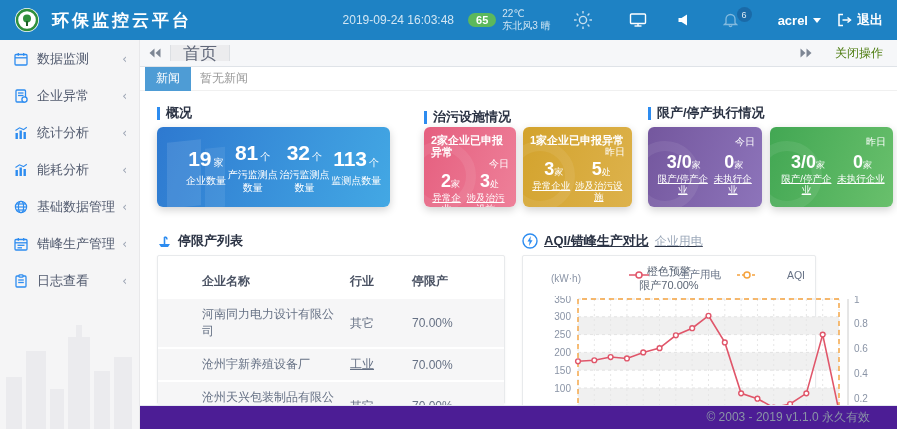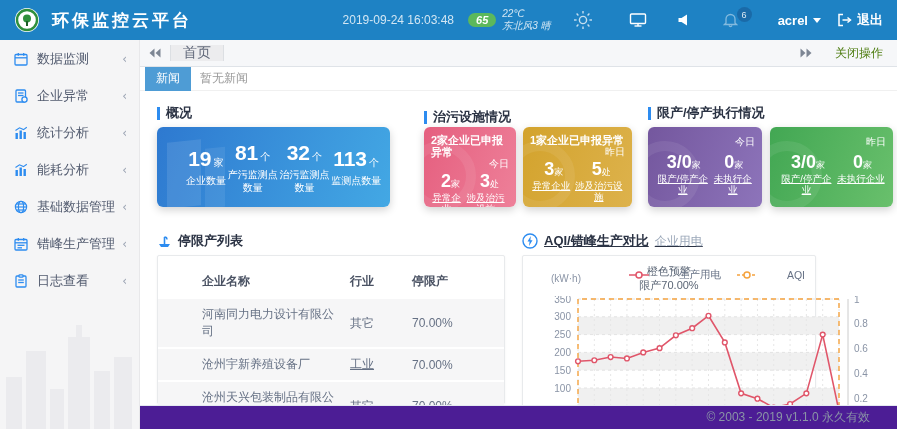--- a/index.html
+++ b/index.html
@@ -6,42 +6,42 @@
   html,body { width:897px; height:429px; }
   body { font-family:"Liberation Sans","DejaVu Sans",sans-serif; background:#fff; }
   #app { position:relative; width:897px; height:429px; overflow:hidden; background:#fff; }
 
   
   .header { position:absolute; left:0; top:0; width:897px; height:40px; background:#1e82c4; display:flex; align-items:center; z-index:20; }
   .logo-wrap { width:26px; height:26px; margin-left:14px; }
   .app-title { color:#fff; font-size:17px; font-weight:bold; letter-spacing:3px; margin-left:12px; }
   .header-right { margin-left:auto; display:flex; align-items:center; color:rgba(255,255,255,.85); }
   .datetime { font-size:12px; color:rgba(255,255,255,.8); margin-right:14px; }
-  .weather { display:flex; align-items:center; margin-right:10px;font-style:italic; }
+  .weather { display:flex; align-items:center; margin-right:10px; }
   .aqi-badge { background:#5cb85c; color:#fff; font-size:11px; font-weight:bold; border-radius:9px; padding:1px 8px; margin-right:6px; }
   .weather-txt { font-size:10px; line-height:1.25; color:rgba(255,255,255,.8); }
   .hicon { margin:0 12px; display:flex; align-items:center; position:relative; cursor:pointer; }
   .bell-badge { position:absolute; right:-14px; top:-5px; width:15px; height:15px; background:#1a6aa8; border-radius:50%; color:rgba(255,255,255,.85); font-size:9px; display:flex; align-items:center; justify-content:center; }
   .user { display:flex; align-items:center; font-size:13px; font-weight:bold; color:#fff; margin:0 16px 0 22px; cursor:pointer; }
   .caret { width:0; height:0; border-left:4px solid transparent; border-right:4px solid transparent; border-top:5px solid #fff; margin-left:5px; }
   .logout { display:flex; align-items:center; font-size:13px; font-weight:bold; color:#fff; margin-right:14px; cursor:pointer; }
   .logout svg { margin-right:5px; }
 
   
   .sidebar { position:absolute; left:0; top:40px; width:140px; height:389px; background:#f5f5f6; border-right:1px solid #e8e8ea; z-index:10; }
   .side-item { height:37px; display:flex; align-items:center; padding:0 12px 0 14px; cursor:pointer; color:#515a6e; font-size:13px; }
   .side-item svg { margin-right:9px; flex:0 0 auto; }
   .side-chevron { margin-left:auto; color:#9aa3b2; font-size:12px; font-family:"DejaVu Sans",sans-serif; }
   .skyline { position:absolute; left:0; bottom:0; width:140px; height:110px; overflow:hidden; }
   .skyline div { position:absolute; bottom:0; background:#ebebee; }
 
   
   .tabbar { position:absolute; left:140px; top:40px; width:757px; height:27px; background:#f6f7f9; border-bottom:1px solid #dfe3e8; display:flex; align-items:center; z-index:9; }
   .tab-arrow { padding:0 9px; height:27px; display:flex; align-items:center; cursor:pointer; }
-  .tab { height:16px; display:flex; align-items:center; padding:0 12px; background:#ececee; border-left:1px solid #dcdfe3; border-right:1px solid #dcdfe3; font-size:14px; color:#61687a; cursor:pointer; }
+  .tab { height:16px; display:flex; align-items:center; padding:0 12px; background:#ececee; border-left:1px solid #dcdfe3; border-right:1px solid #dcdfe3; font-size:17px; color:#61687a; cursor:pointer; }
   .tabbar-right { margin-left:auto; display:flex; align-items:center; }
   .close-ops { font-size:12px; color:#4d7c0f; padding:0 14px; cursor:pointer; }
 
   
   .newsbar { position:absolute; left:140px; top:67px; width:757px; height:24px; background:#fff; border-bottom:1px solid #f0f0f0; display:flex; align-items:center; z-index:8; }
   .news-label { background:#4e9cd5; color:#fff; font-size:12px; height:24px; display:flex; align-items:center; padding:0 11px; margin-left:5px; }
   .news-content { font-size:12px; color:#999; margin-left:9px; }
 
   
   .sec-head { position:absolute; display:flex; align-items:center; font-size:13px; color:#2b3344; font-weight:bold; z-index:3; }

